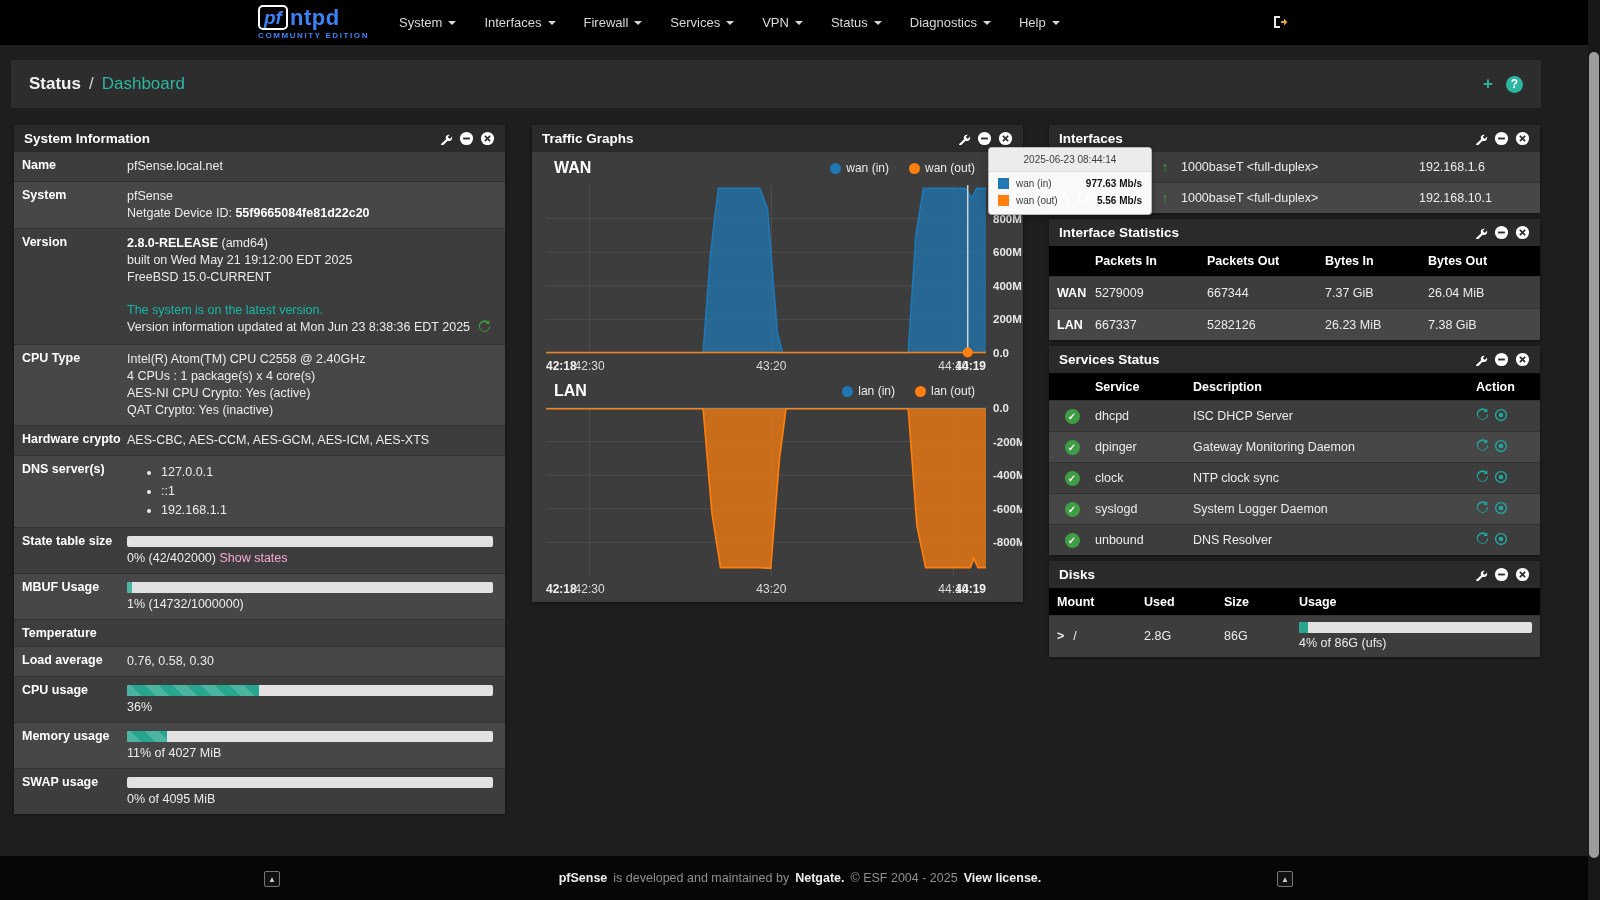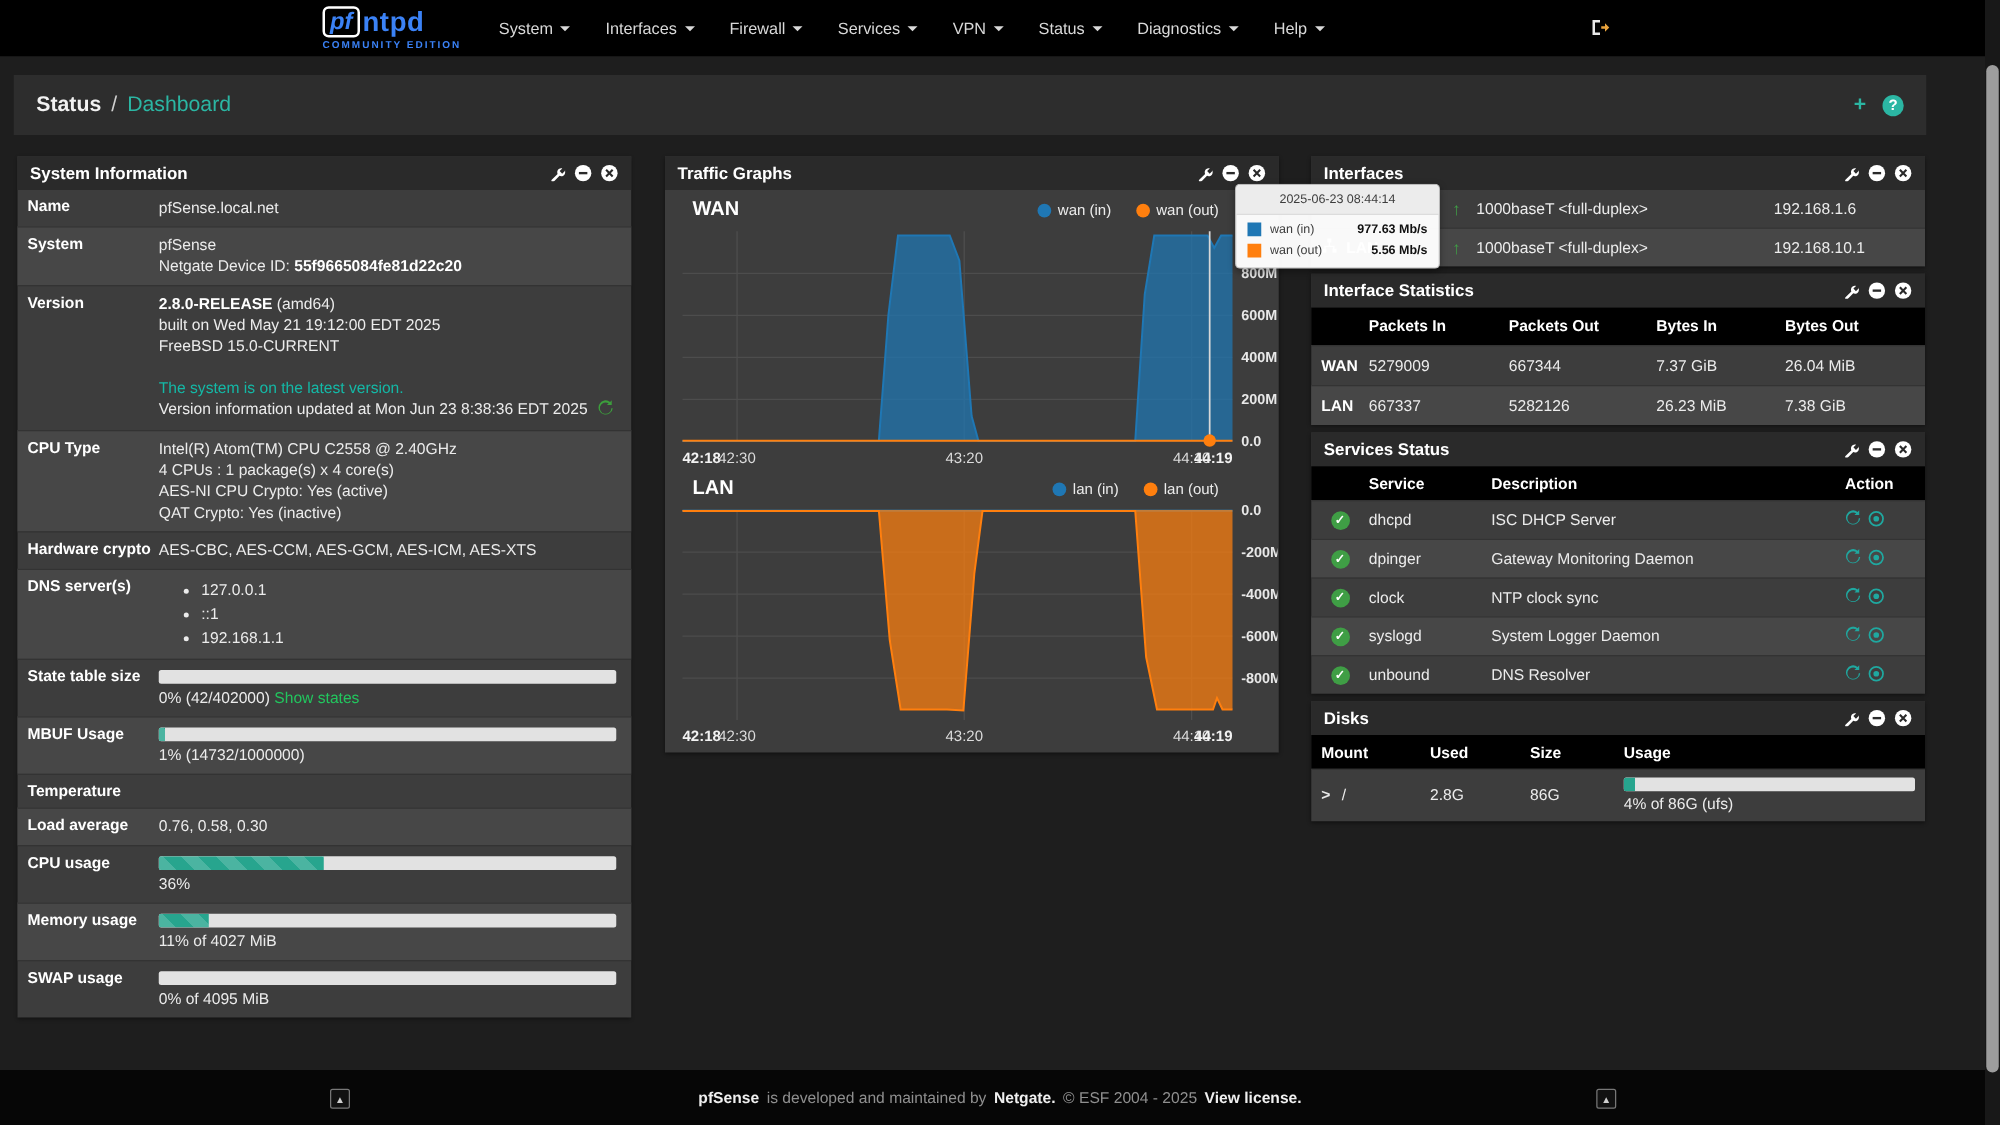--- a/index.html
+++ b/index.html
@@ -36,21 +36,21 @@
   .panel-icons{margin-left:auto;display:flex;gap:6px;align-items:center;}
   .picon{cursor:pointer;display:flex;}
 
   
   .si-row{display:flex;font-size:12.5px;color:#ececec;border-top:1px solid #333;}
   .si-row.alt{background:#474747;}
   .si-label{width:113px;padding:6px 4px 6px 8px;font-weight:bold;color:#fff;box-sizing:border-box;flex-shrink:0;}
   .si-value{flex:1;padding:6px 12px 6px 0;line-height:17px;}
   .spacer{height:16px;}
   .green-text{color:#14b8a6;}
-  .teal-link{color:#22c55e;cursor:pointer;text-decoration:none;}
+  .teal-link{color:#f9a8d4;cursor:pointer;text-decoration:none;}
   .pbar{height:11px;background:#e2e2e2;border-radius:2px;overflow:hidden;margin:2px 0 3px 0;}
   .pfill{height:100%;background:#27a58e;background-image:repeating-linear-gradient(45deg,rgba(255,255,255,.17) 0 10px,transparent 10px 20px);}
   .dns-list{margin:0;padding:2px 0 0 34px;}
   .dns-list li{margin-bottom:2px;}
   b{color:#fff;}
 
   
   .chart{position:relative;padding-left:12px;}
   .chart-head{display:flex;align-items:center;height:26px;padding-top:3px;}
   .chart-title{color:#fff;font-size:16px;font-weight:bold;margin-left:10px;}

